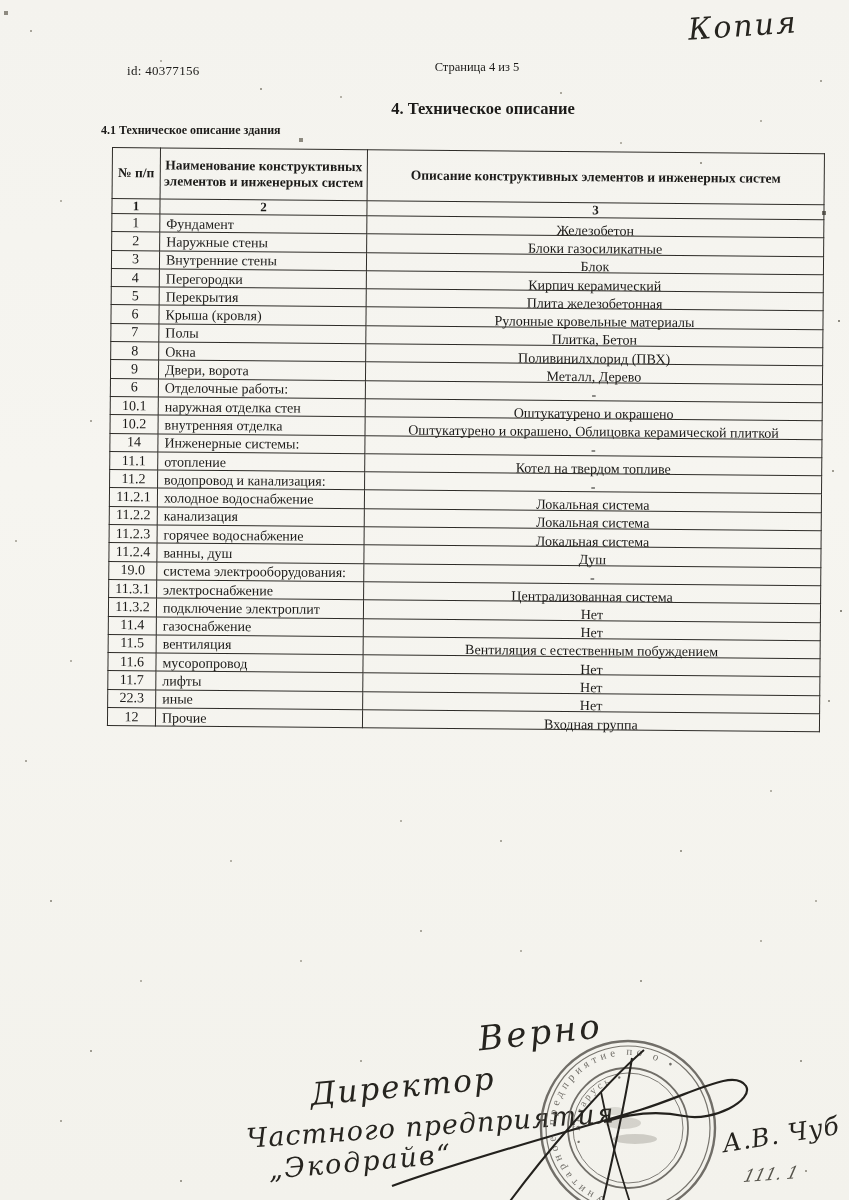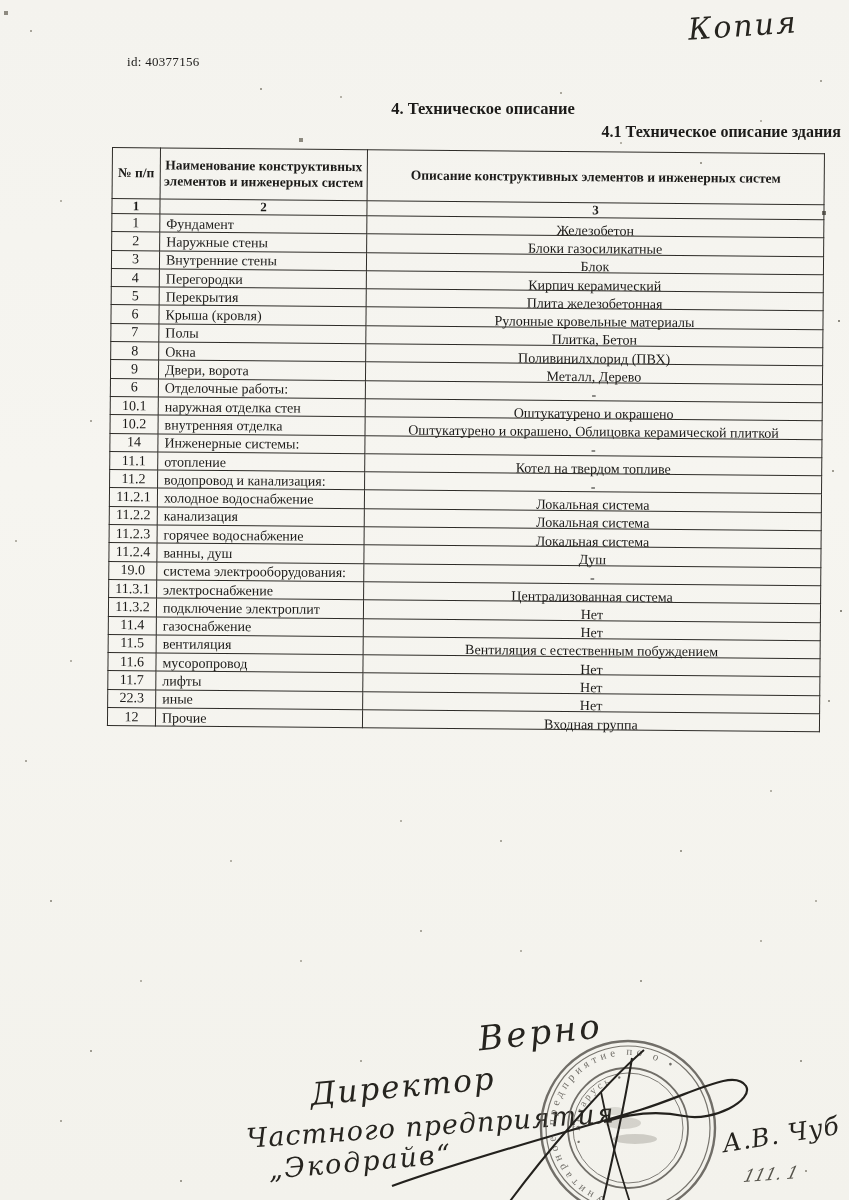--- a/index.html
+++ b/index.html
@@ -21,24 +21,24 @@
       50px 900px 0 0 #a09d93, 15px 540px 0 0 #b5b2a8, 25px 760px 0 0 #aba89e,
       90px 1050px 0 0 #a09d93, 140px 980px 0 0 #b5b2a8, 60px 1120px 0 0 #aba89e,
       180px 1180px 0 0 #a09d93, 300px 960px 0 0 #b5b2a8, 420px 930px 0 0 #aba89e,
       520px 950px 0 0 #b5b2a8, 640px 980px 0 0 #a09d93, 760px 940px 0 0 #b5b2a8,
       800px 1060px 0 0 #a09d93, 400px 820px 0 0 #b5b2a8, 500px 840px 0 0 #aba89e,
       230px 860px 0 0 #b5b2a8, 680px 850px 0 0 #a09d93, 770px 790px 0 0 #b5b2a8,
       805px 1170px 0 0 #a09d93, 815px 900px 0 0 #b5b2a8, 360px 1060px 0 0 #aba89e,
       5px 12px 0 1px #8d8a80;
   }
 
-  .doc-id{position:absolute;left:127px;top:54px;font-size:13px;letter-spacing:.3px;}
+  .doc-id{position:absolute;left:127px;top:63px;font-size:13px;letter-spacing:.3px;}
   .page-num{position:absolute;left:107px;top:60px;width:740px;text-align:center;font-size:12.5px;}
   .title{position:absolute;left:113px;top:99px;width:740px;text-align:center;font-size:16.5px;font-weight:bold;}
-  .subtitle{position:absolute;left:101px;top:123px;width:740px;text-align:right;font-size:16px;font-weight:bold;}
+  .subtitle{position:absolute;left:101px;top:123px;width:740px;text-align:left;font-size:12px;font-weight:bold;}
 
   .hand{font-family:"DejaVu Serif","Liberation Serif",serif;font-style:italic;color:#26241f;}
   .copy-note{position:absolute;left:688px;top:8px;font-size:30px;transform:rotate(-4deg);letter-spacing:2px;}
 
   
   .doc-table-wrap{position:absolute;left:112px;top:147px;width:712px;transform:rotate(0.5deg);transform-origin:0 0;}
   table{width:712px;border-collapse:collapse;table-layout:fixed;}
   th,td{border:1.5px solid #2e2c28;}
   col.c-num{width:48px;} col.c-name{width:207px;} col.c-desc{width:457px;}
   thead th{font-size:13.5px;font-weight:bold;height:51px;text-align:center;vertical-align:middle;line-height:1.22;padding:0 2px;}
@@ -62,20 +62,21 @@
   .sig-lines{position:absolute;left:0;top:0;width:849px;height:1200px;pointer-events:none;}
 </style>
 </head>
 <body>
 
 <div class="page">
   <div class="speckles"></div>
 
   <div class="copy-note hand">Копия</div>
   <div class="doc-id">id: 40377156</div>
+  <div class="page-num">Страница 4 из 5</div>
   <div class="title">4. Техническое описание</div>
   <div class="subtitle">4.1 Техническое описание здания</div>
 
   <div class="doc-table-wrap">
     <table>
       <colgroup>
           <col class="c-num">
           <col class="c-name">
           <col class="c-desc">
         </colgroup>

